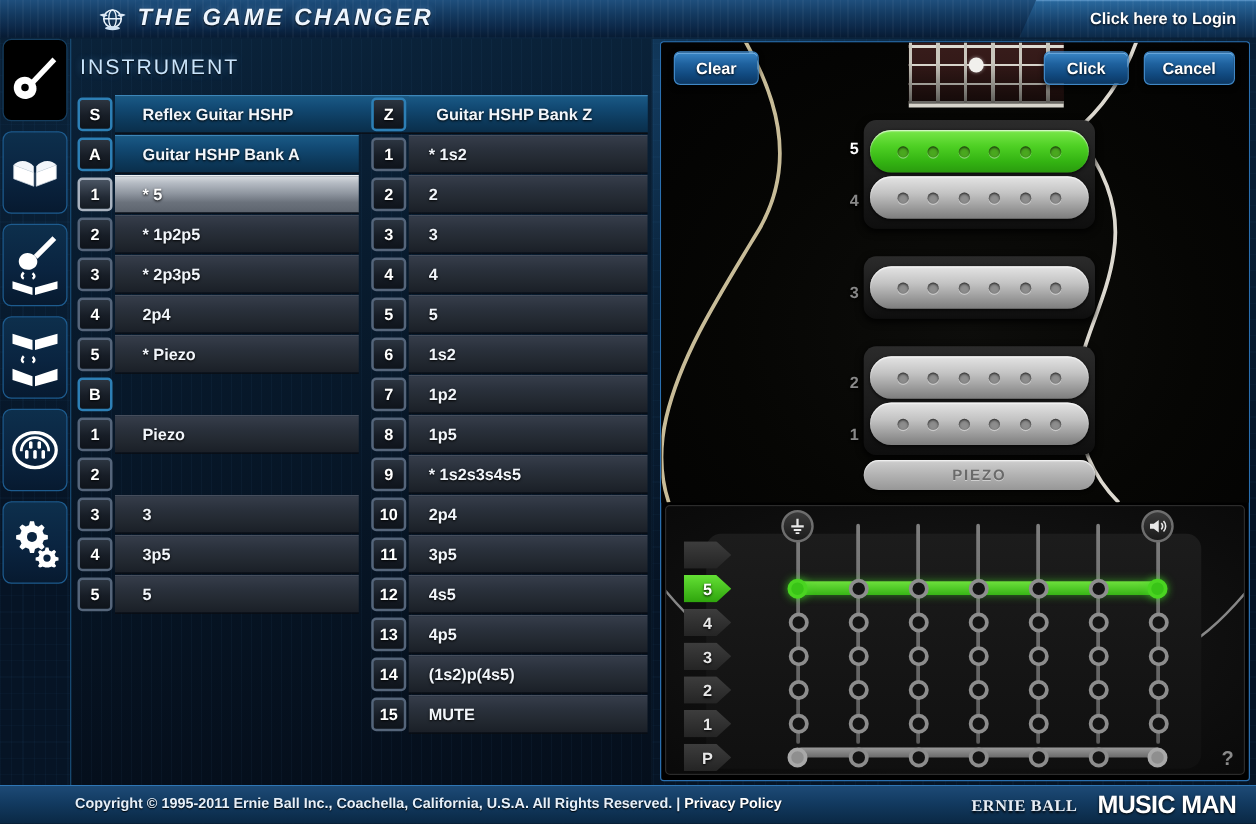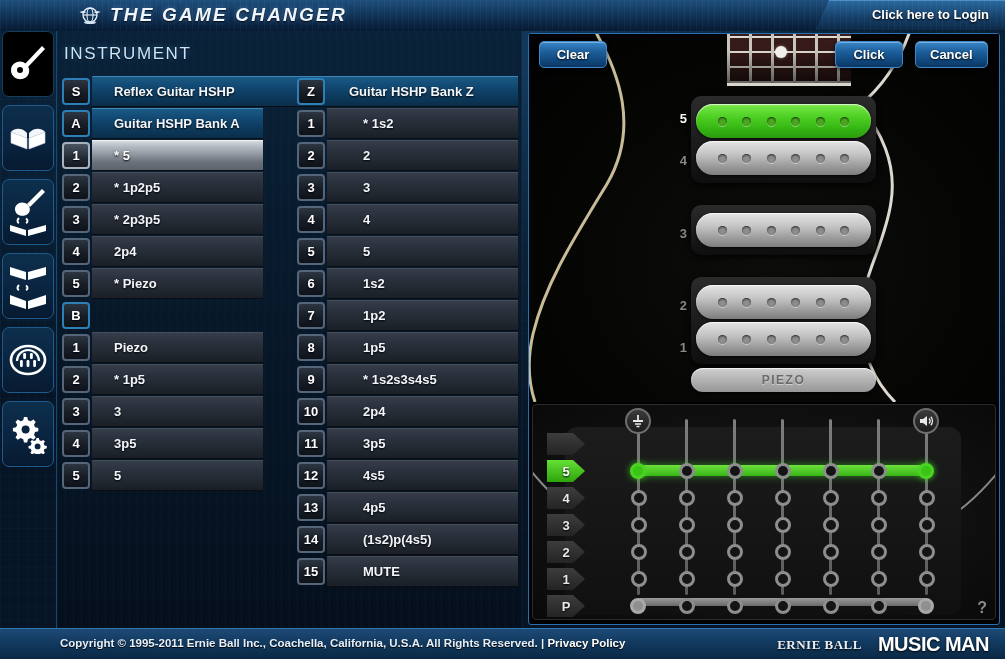--- a/index.html
+++ b/index.html
@@ -115,22 +115,22 @@
     background: linear-gradient(180deg,#1a5a85 0%, #124a74 30%, #0d3b5e 65%, #0a2e4a 100%);
     border-top:1px solid #3c86b8;
     padding-left:22px;
   }
   .row.header-row .badge { border-color:#2d7fb5; }
   .note-icon { position:absolute; left:38px; top:8px; }
 
   
   .col-left  { position:absolute; left:5px;  top:45px; width:456px; }
   .col-right { position:absolute; left:240px; top:45px; width:221px; }
-  .col-right .rowbody { padding-left:36px; }
-  .col-left  .rowbody { width:171px; }
+  .col-right .rowbody { padding-left:16px; }
+  .col-left  .rowbody { width:195px; }
 
   
   .right-panel {
     position:absolute; left:528px; top:33px; width:472px; height:592px;
     border:1px solid #2a6faf; border-radius:3px; background:#000;
     overflow:hidden;
   }
   .guitar-area {
     position:absolute; left:0; top:0; width:470px; height:368px;
     background:
@@ -404,21 +404,20 @@
         </div>
         <div class="row header-row">
           <div class="badge">B</div>
         </div>
         <div class="row">
           <div class="badge">1</div>
           <div class="rowbody">Piezo</div>
         </div>
         <div class="row">
           <div class="badge">2</div>
-          <div class="rowbody">* 1p5</div>
         </div>
         <div class="row">
           <div class="badge">3</div>
           <div class="rowbody">3</div>
         </div>
         <div class="row">
           <div class="badge">4</div>
           <div class="rowbody">3p5</div>
         </div>
         <div class="row">

